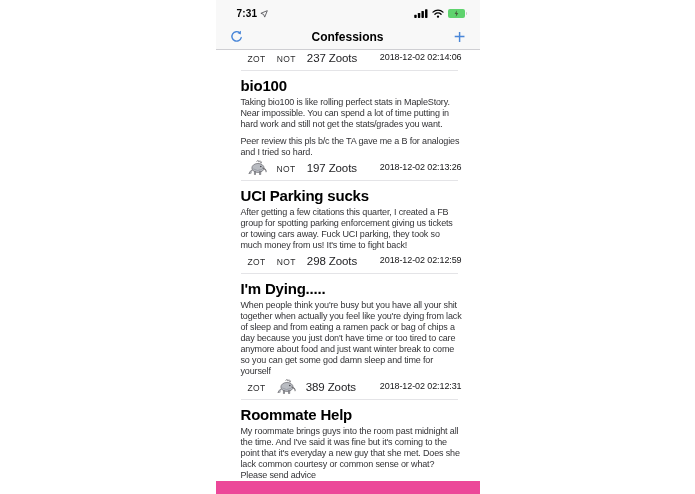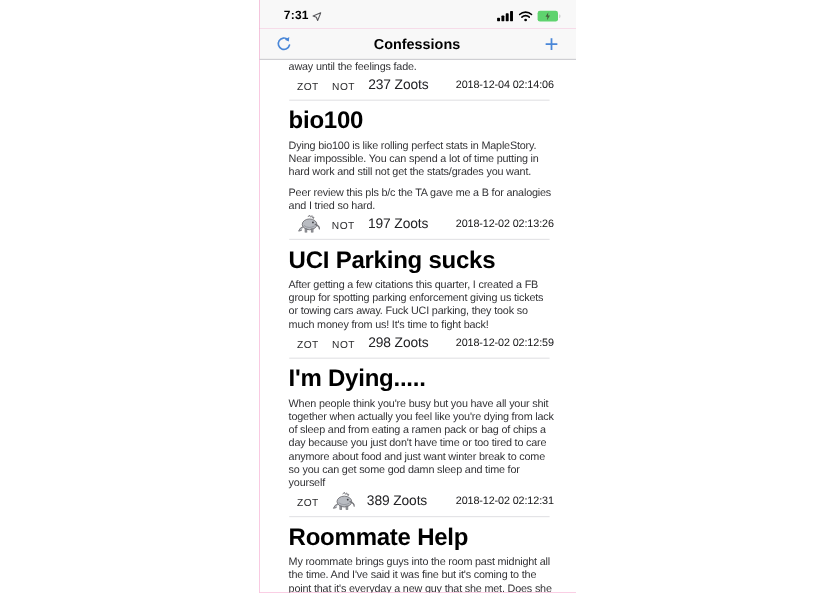--- a/index.html
+++ b/index.html
@@ -43,21 +43,21 @@
   }
   .refresh-btn { background: none; border: none; padding: 0; cursor: pointer; line-height: 0; }
   .add-btn {
     background: none; border: none; padding: 0; cursor: pointer;
     font-size: 20px; font-weight: 300; line-height: 18px; font-family: inherit;
   }
   
   .feed { background: #fff; }
   .post { padding: 0 18px 0 25px; }
   .post-title {
-    font-size: 20px; font-weight: 700; color: #000;
+    font-size: 15px; font-weight: 700; color: #000;
     margin: 6px 0 3px 0; letter-spacing: -0.2px;
   }
   .post-body p {
     margin: 0 0 6px 0; font-size: 9px; line-height: 11px;
     color: #333336; letter-spacing: -0.15px;
   }
   .post-body p:last-child { margin-bottom: 2px; }
   .post-footer {
     display: flex; position: relative;
     padding: 2px 0 0 7px; height: 16px;
@@ -111,39 +111,36 @@
         <path d="M11.9 0.4 L11.5 4.4 L7.9 2.8 Z" fill="#4a87d8"></path>
       </svg>
     </button>
     <div class="nav-title">Confessions</div>
     <button class="add-btn" style="color:#4a87d8">+</button>
   </div>
 
   <div class="feed" id="feed">
   <div class="post">
 
-    <div class="post-body">
-          <p>away until the feelings fade.</p>
-        </div>
     <div class="post-footer">
       <button class="vote-btn">ZOT</button>
 
       <button class="vote-btn">NOT</button>
 
       <span class="zoots">237 Zoots</span>
-      <span class="timestamp">2018-12-04 02:14:06</span>
+      <span class="timestamp">2018-12-02 02:14:06</span>
 
     </div>
     <hr class="separator">
   </div>
 
   <div class="post">
     <h2 class="post-title">bio100</h2>
     <div class="post-body">
-          <p>Dying bio100 is like rolling perfect stats in MapleStory. Near impossible. You can spend a lot of time putting in hard work and still not get the stats/grades you want.</p>
+          <p>Taking bio100 is like rolling perfect stats in MapleStory. Near impossible. You can spend a lot of time putting in hard work and still not get the stats/grades you want.</p>
           <p>Peer review this pls b/c the TA gave me a B for analogies and I tried so hard.</p>
         </div>
     <div class="post-footer">
 
       <svg class="anteater" viewBox="0 0 20 16">
         <path d="M9 2 L10.5 0.2 L11.2 2 L12.8 0.8 L12.9 2.6 L14.4 2 L13.8 3.6" fill="none" stroke="#77777c" stroke-width="0.8"></path>
         <ellipse cx="10.5" cy="8.5" rx="6.5" ry="4.8" fill="#b9bcc2" stroke="#6f6f74" stroke-width="0.8"></ellipse>
         <path d="M5 10.5 Q1.5 11.5 0.8 14.5 L3.5 13.8" fill="#b9bcc2" stroke="#6f6f74" stroke-width="0.8"></path>
         <circle cx="13.5" cy="6.8" r="0.8" fill="#3a3a3e"></circle>
         <path d="M15.5 8.5 Q19.5 10 19.2 12.5" fill="none" stroke="#6f6f74" stroke-width="1.1" stroke-linecap="round"></path>

